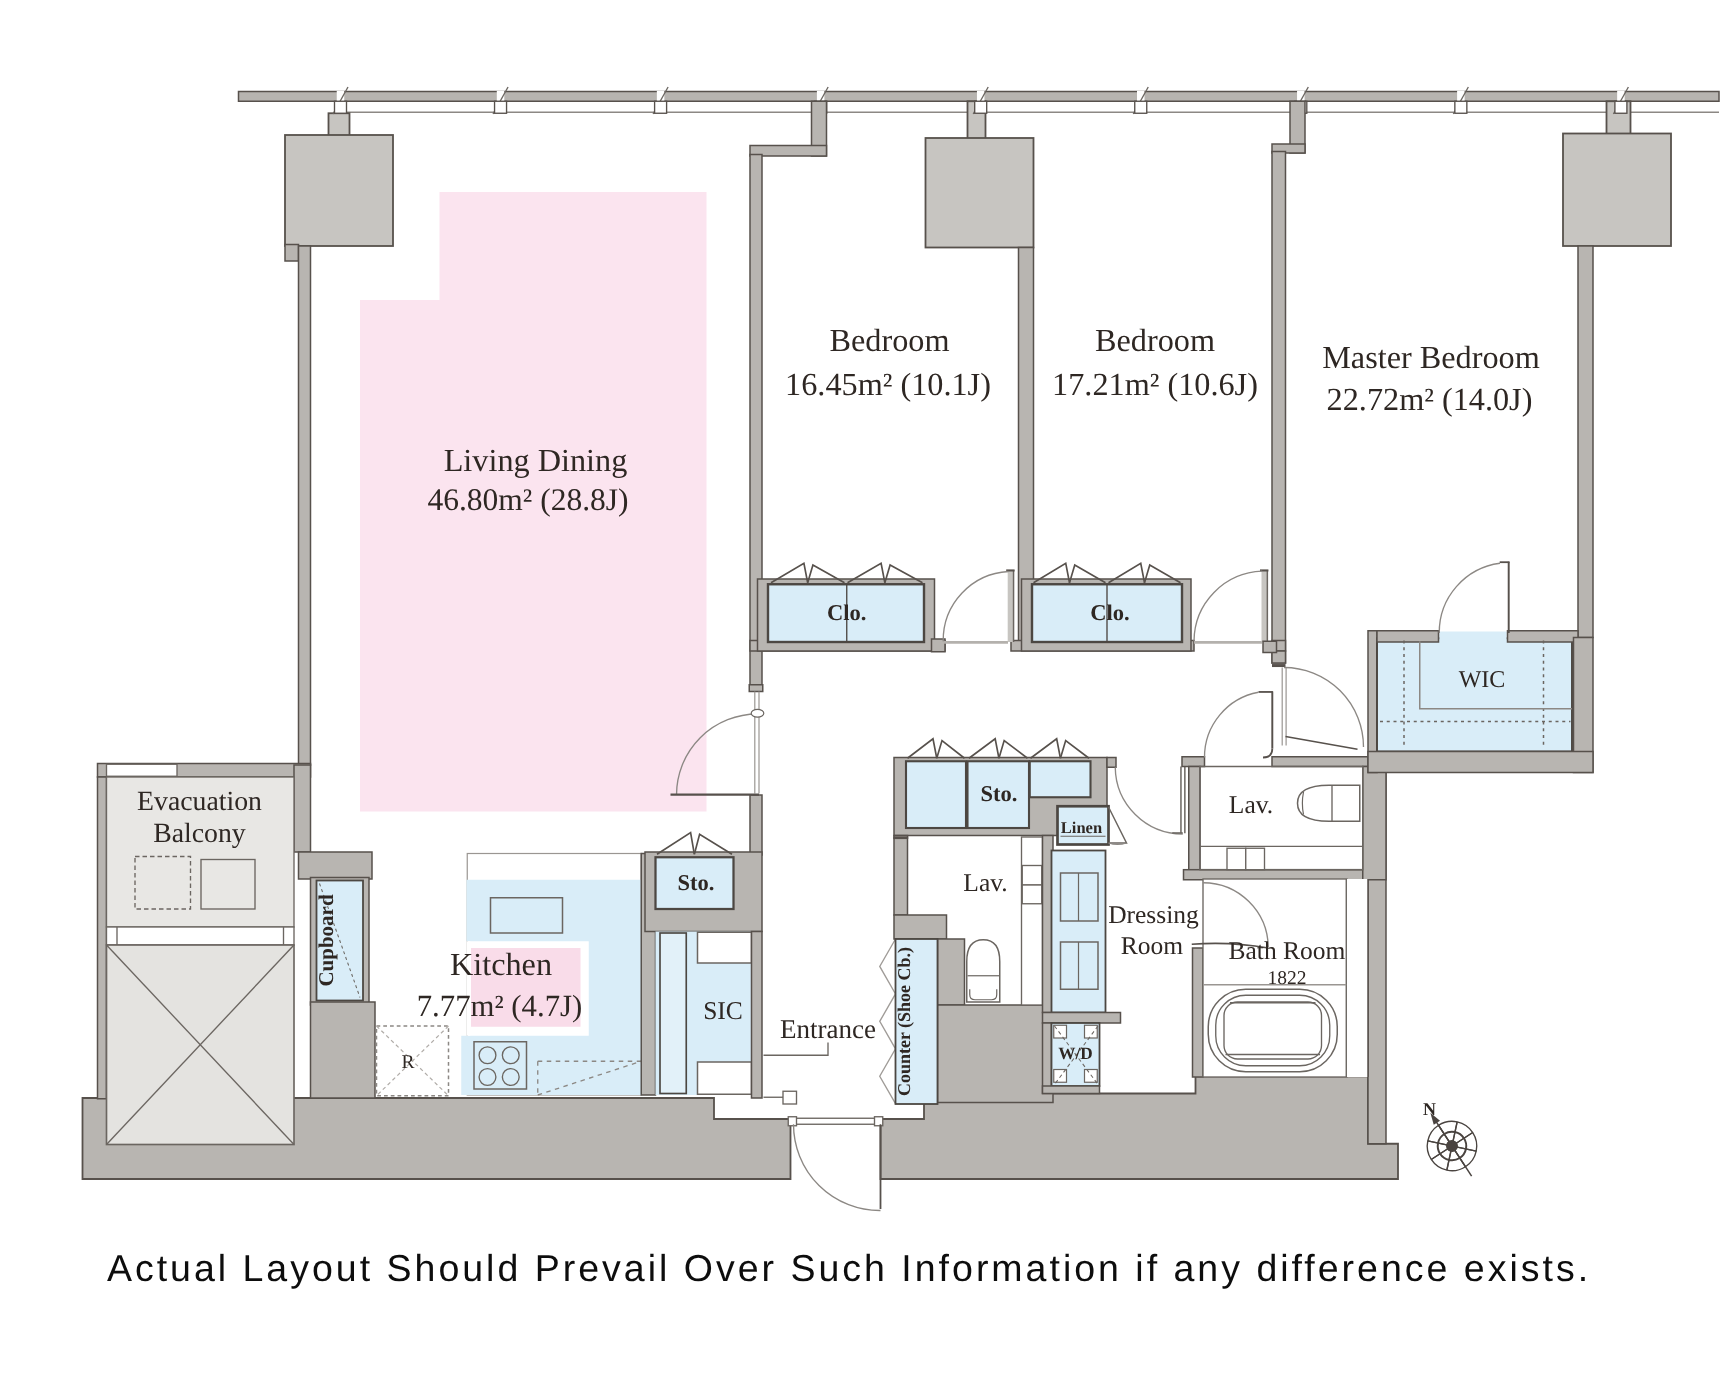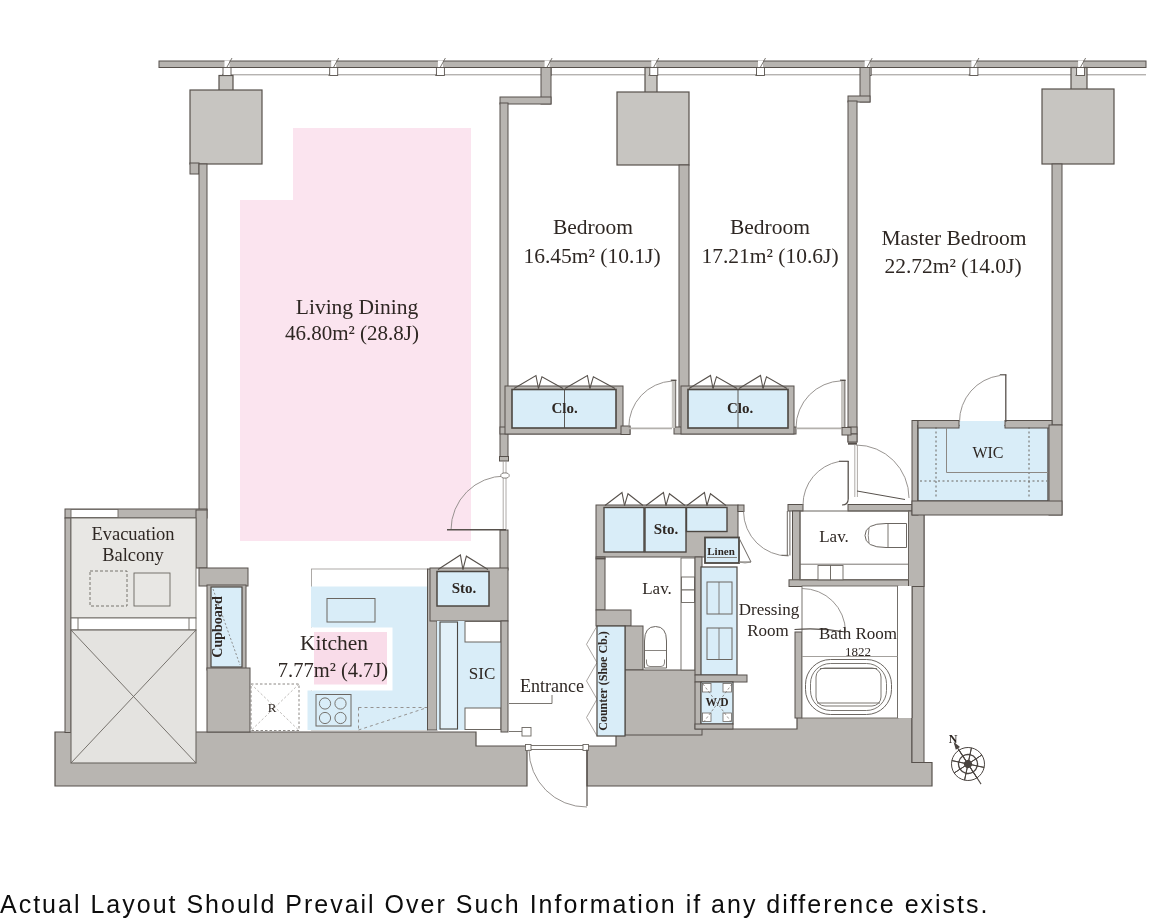--- a/index.html
+++ b/index.html
@@ -1,16 +1,16 @@
 <!DOCTYPE html>
 <html><head>
 <meta charset="utf-8">
 <style>
 html,body{margin:0;padding:0;background:#ffffff;width:1157px;height:921px;overflow:hidden;}
-.caption{position:absolute;left:0;top:890px;width:1132px;text-align:left;
+.caption{position:absolute;left:0;top:832px;width:1132px;text-align:center;
 font-family:"Liberation Sans",sans-serif;font-size:25px;color:#0d0d0d;letter-spacing:2.0px;}
 </style>
 </head>
 <body>
 <svg width="1157" height="921" viewBox="0 0 1157 921">
 <rect x="159" y="61" width="987" height="6.5" fill="#b7b4b0" stroke="#57514c" stroke-width="1.0"></rect>
 <line x1="227" y1="74.8" x2="1146" y2="74.8" stroke="#8c8884" stroke-width="0.9"></line>
 <rect x="219" y="75.5" width="14" height="15.5" fill="#c7c5c1" stroke="#57514c" stroke-width="1.2"></rect>
 <rect x="190" y="90" width="72" height="74" fill="#c7c5c1" stroke="#57514c" stroke-width="1.2"></rect>
 <rect x="190" y="163" width="9" height="11" fill="#b8b5b1" stroke="#57514c" stroke-width="1.0"></rect>

